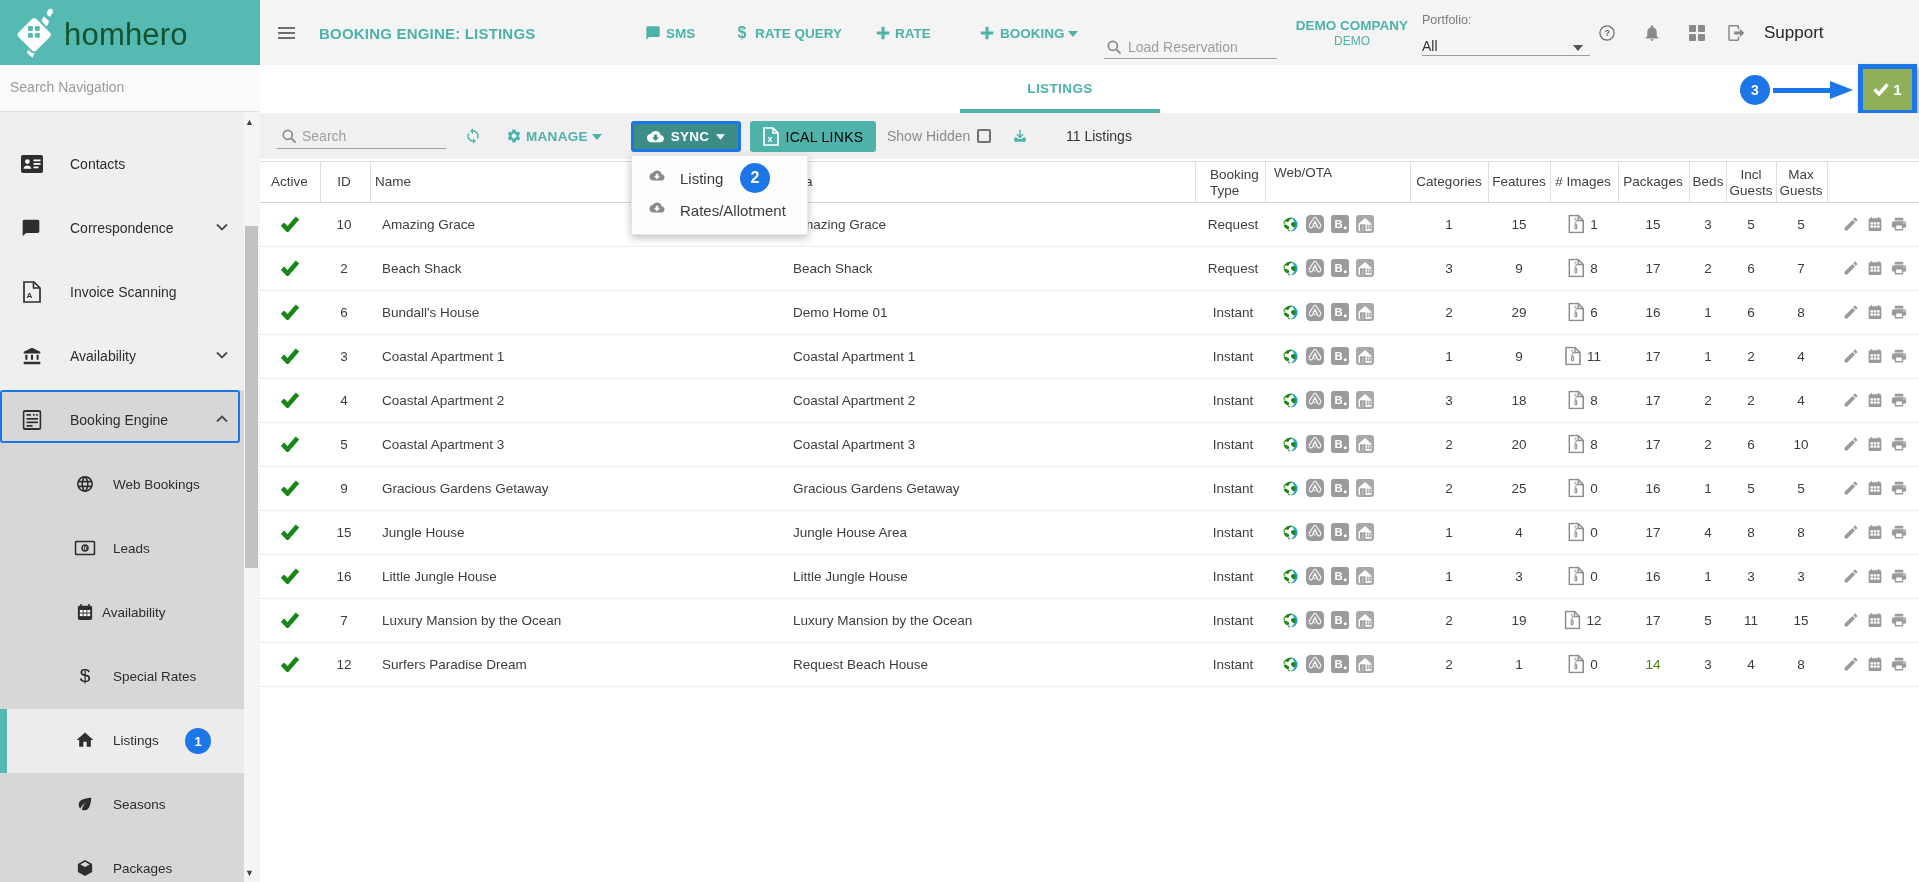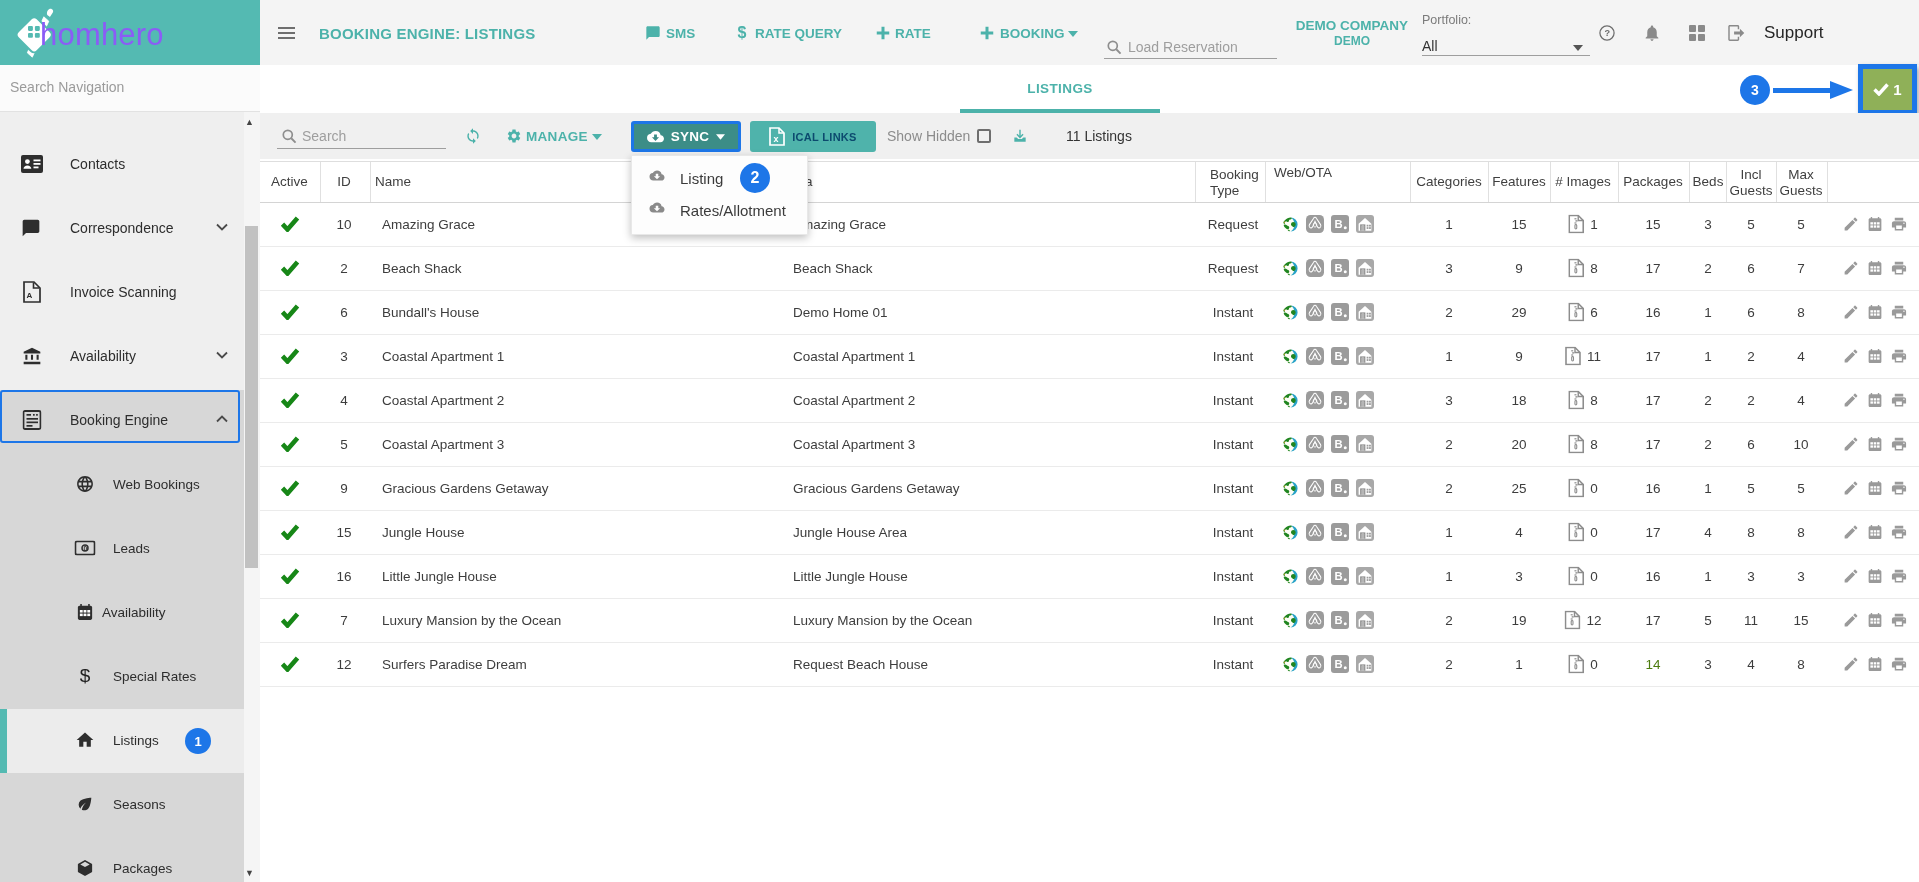--- a/index.html
+++ b/index.html
@@ -18,21 +18,21 @@
   <rect x="-13.7" y="-13.7" width="27.4" height="27.4" rx="4.5" fill="#fff" stroke="#54bab2" stroke-width="2.1"></rect>
 </g>
 <g fill="#54bab2">
   <rect x="28" y="26" width="4.9" height="4.9" rx="1.1"></rect>
   <rect x="34.9" y="26" width="4.9" height="4.9" rx="1.1"></rect>
   <rect x="28" y="32.9" width="4.9" height="4.9" rx="1.1"></rect>
   <rect x="34.9" y="32.9" width="4.9" height="4.9" rx="1.1"></rect>
 </g>
 <path d="M47.1 14.6 C46.4 10.8 49 8.1 51.6 8.9 C53.4 9.5 53.6 11.4 52.5 13.1 L49.9 17.1 C48.8 16.1 47.6 15.5 47.1 14.6 Z" fill="#fff"></path>
 </svg></div>
-<div class="t" style="left:40px;top:35px;transform:translateY(-50%);font-size:31px;color:#8b5cf6;letter-spacing:0.2px">homhero</div>
+<div class="t" style="left:64px;top:35px;transform:translateY(-50%);font-size:31px;color:#14532d;letter-spacing:0.2px">homhero</div>
 <div style="position:absolute;left:0;top:65px;width:260px;height:47px;background:#fbfbfb;border-bottom:1px solid #e2e2e2"></div>
 <div class="t " style="left:10px;top:87px;transform:translateY(-50%);font-size:14px;color:#9b9b9b">Search Navigation</div>
 <div class="t" style="left:245px;top:122px;transform:translateY(-50%);font-size:9px;color:#444">▲</div>
 <div class="t" style="left:245px;top:873px;transform:translateY(-50%);font-size:9px;color:#444">▼</div>
 <div style="position:absolute;left:0;top:390px;width:244px;height:492px;background:#d7d7d7"></div>
 <div style="position:absolute;left:0;top:709px;width:244px;height:64px;background:#ececec"></div>
 <div style="position:absolute;left:0;top:709px;width:7px;height:64px;background:#54bab2"></div>
 <div style="position:absolute;left:0px;top:390px;width:240px;height:53px;border:2.5px solid #1d76e8;border-radius:3px"></div>
 <div class="ic" style="left:32px;top:164px;transform:translate(-50%,-50%)"><svg width="22" height="18" viewBox="0 0 22 18">
       <rect x="0" y="0" width="22" height="18" rx="2" fill="#2e2e2e"></rect>
@@ -152,21 +152,21 @@
 <div class="ic" style="left:1073px;top:34px;transform:translate(-50%,-50%)"><svg width="10" height="6" viewBox="0 0 10 6">
       <path d="M0 0h10L5 6z" fill="#4cb2aa"></path>
     </svg></div>
 <div class="ic" style="left:1114px;top:47px;transform:translate(-50%,-50%)"><svg width="15" height="15" viewBox="0 0 16 16">
       <circle cx="6.7" cy="6.7" r="4.8" fill="none" stroke="#8e8e8e" stroke-width="1.8"></circle>
       <line x1="10.4" y1="10.4" x2="15" y2="15" stroke="#8e8e8e" stroke-width="2"></line>
     </svg></div>
 <div class="t " style="left:1128px;top:47px;transform:translateY(-50%);font-size:14px;color:#9e9e9e">Load Reservation</div>
 <div style="position:absolute;left:1104px;top:58px;width:173px;height:1px;background:#9e9e9e"></div>
 <div class="t " style="left:1352px;top:25px;transform:translate(-50%,-50%);font-size:13.5px;font-weight:bold;color:#4cb2aa">DEMO COMPANY</div>
-<div class="t " style="left:1352px;top:41px;transform:translate(-50%,-50%);font-size:12px;font-weight:bold;color:#4cb2aa">DEMO</div>
+<div class="t " style="left:1352px;top:41px;transform:translate(-50%,-50%);font-size:12px;font-weight:normal;color:#4cb2aa">DEMO</div>
 <div class="t " style="left:1422px;top:20px;transform:translateY(-50%);font-size:12.5px;color:#7b7b7b">Portfolio:</div>
 <div class="t " style="left:1422px;top:46px;transform:translateY(-50%);font-size:14px;color:#333">All</div>
 <div style="position:absolute;left:1422px;top:55px;width:168px;height:1px;background:#9e9e9e"></div>
 <div class="ic" style="left:1578px;top:48px;transform:translate(-50%,-50%)"><svg width="10" height="6" viewBox="0 0 10 6">
       <path d="M0 0h10L5 6z" fill="#555"></path>
     </svg></div>
 <div class="ic" style="left:1607px;top:33px;transform:translate(-50%,-50%)"><svg width="17" height="17" viewBox="0 0 24 24">
       <circle cx="12" cy="12" r="10" fill="none" stroke="#6e6e6e" stroke-width="1.8"></circle>
       <text x="8.6" y="16.8" font-family="Liberation Sans" font-weight="bold" font-size="13" fill="#6e6e6e">?</text>
     </svg></div>
@@ -233,21 +233,21 @@
     <svg width="9" height="6" viewBox="0 0 10 6">
       <path d="M0 0h10L5 6z" fill="#fff"></path>
     </svg>
   </div>
 <div style="position:absolute;left:750px;top:121px;width:126px;height:31px;background:#4fb3ab;border-radius:3px;display:flex;align-items:center;justify-content:center;gap:7px">
     <svg width="16" height="19" viewBox="0 0 16 19">
       <path d="M1 1h9l5 5v12H1z" fill="none" stroke="#fff" stroke-width="1.7"></path>
       <path d="M10 1v5h5" fill="none" stroke="#fff" stroke-width="1.5"></path>
       <text x="4.6" y="14.5" font-family="Liberation Sans" font-weight="bold" font-size="9" fill="#fff">x</text>
     </svg>
-    <span style="color:#0c4a6e;font-weight:bold;font-size:11px;letter-spacing:0.3px">ICAL LINKS</span>
+    <span style="color:#000000;font-weight:normal;font-size:14px;letter-spacing:0.3px">ICAL LINKS</span>
   </div>
 <div class="t " style="left:887px;top:136px;transform:translateY(-50%);font-size:14px;color:#8c8c8c">Show Hidden</div>
 <div style="position:absolute;left:977px;top:129px;width:14px;height:14px;border:2px solid #6e6e6e;border-radius:2px"></div>
 <div class="ic" style="left:1020px;top:136px;transform:translate(-50%,-50%)"><svg width="18" height="17" viewBox="0 0 24 24" fill="#4cb2aa">
       <path d="M12 15.5l-5-5.2 1.5-1.4 2.5 2.6V3h2v8.5l2.5-2.6 1.5 1.4z"></path>
       <path d="M4 14h3.2l2.3 2.4h5l2.3-2.4H20v6H4z"></path>
     </svg></div>
 <div class="t " style="left:1066px;top:136px;transform:translateY(-50%);font-size:14px;color:#333">11 Listings</div>
 <div style="position:absolute;left:260px;top:159px;width:1659px;height:723px;background:#fff"></div>
 <div style="position:absolute;left:260px;top:161px;width:1659px;height:1px;background:#dedede"></div>

